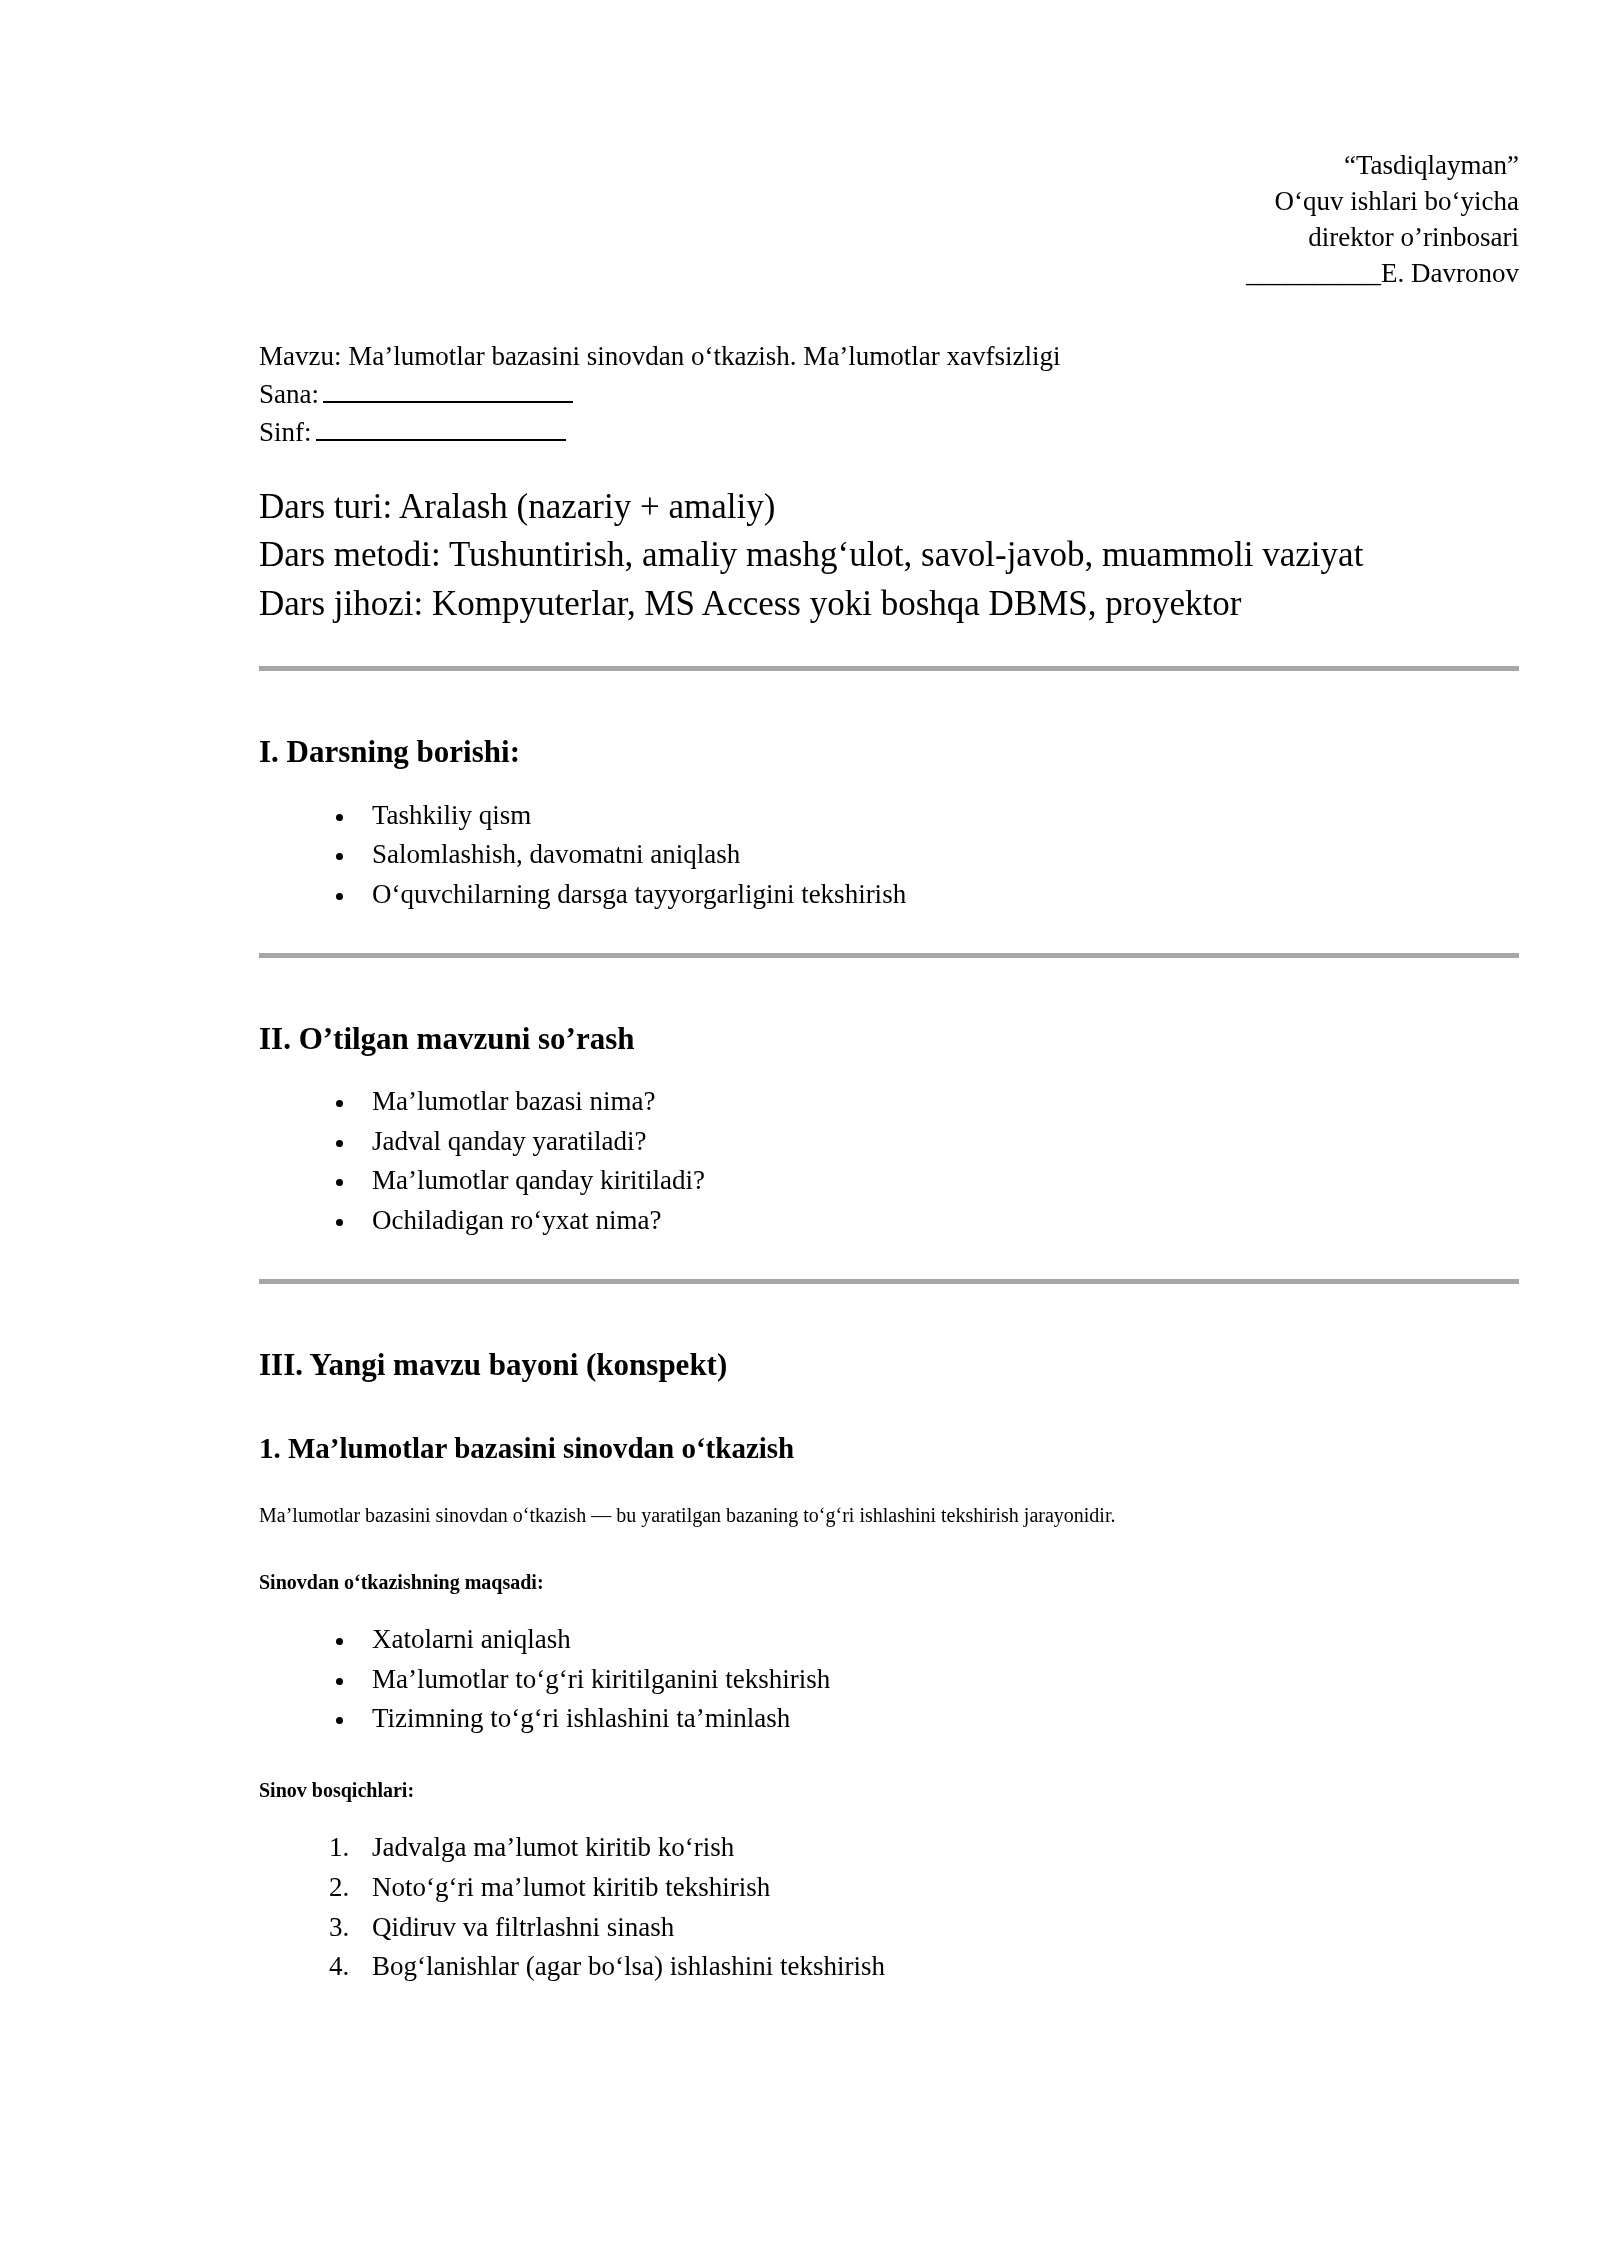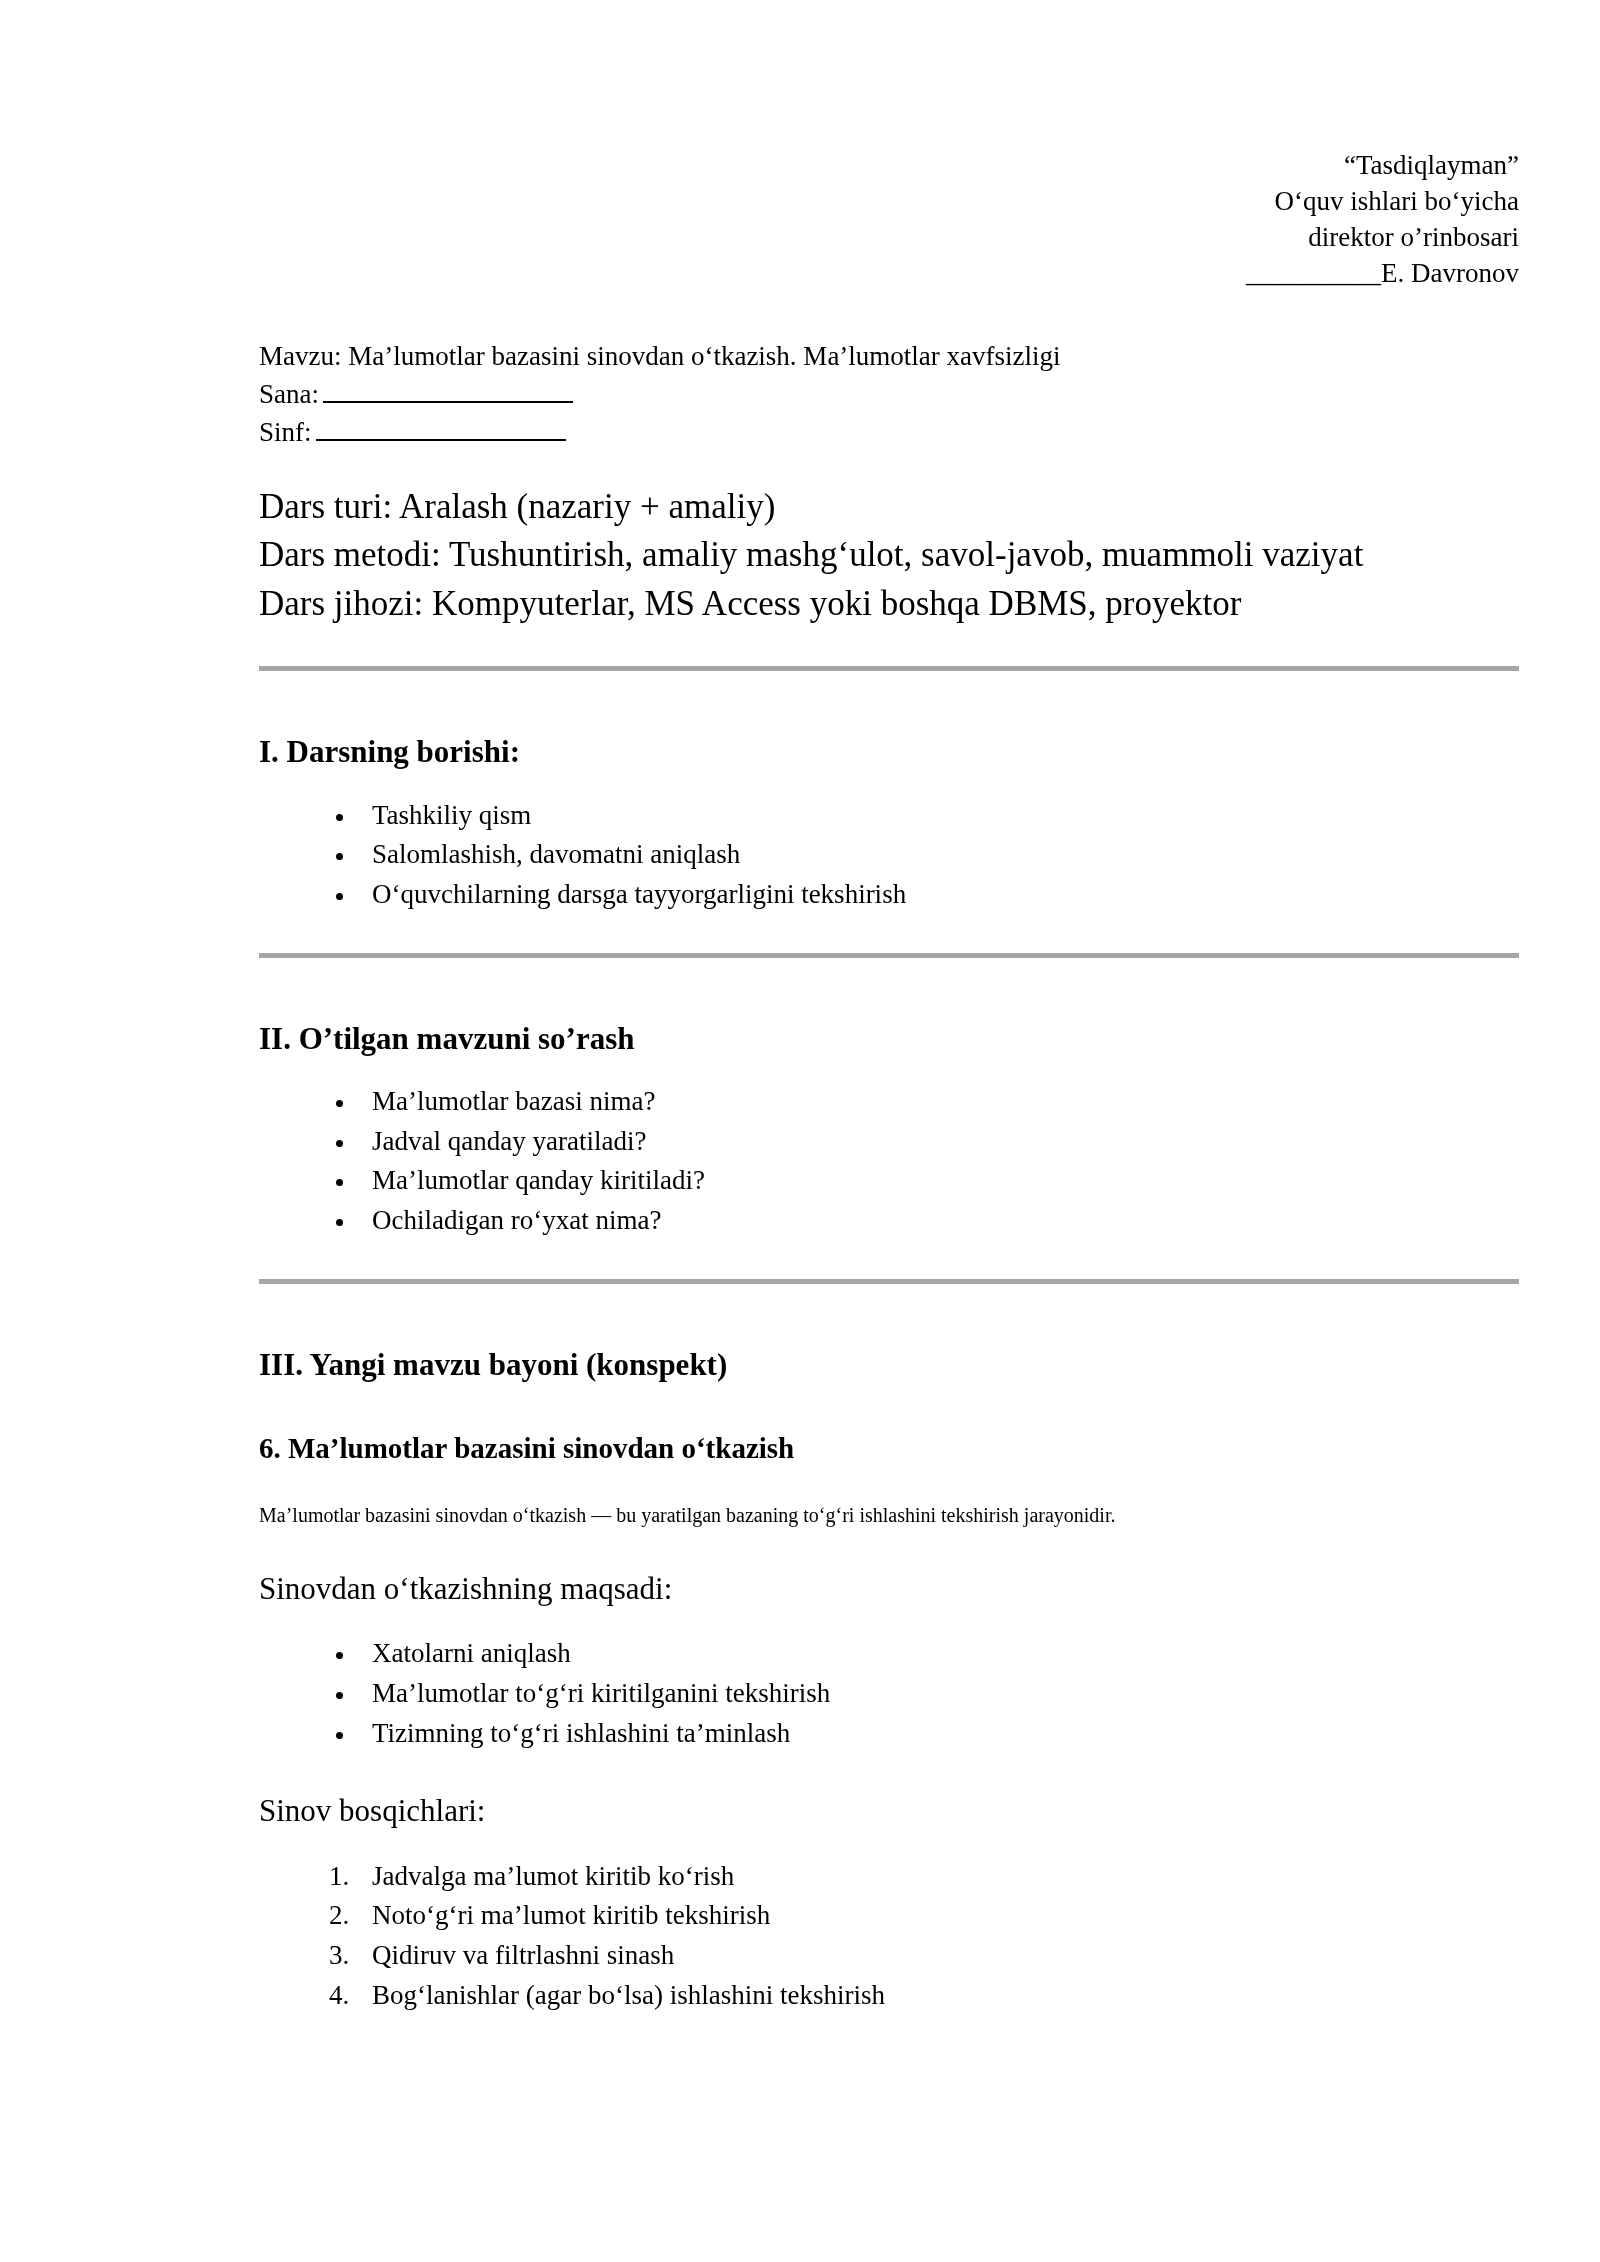--- a/index.html
+++ b/index.html
@@ -90,22 +90,22 @@
     margin: 48px 0 0 0;
     line-height: 1.2;
   }
   p.para {
     font-size: 20px;
     line-height: 1.36;
     margin: 36px 0 0 0;
     text-align: left;
   }
   p.lead-label {
-    font-size: 31px;
-    font-weight: normal;
+    font-size: 20px;
+    font-weight: bold;
     margin: 40px 0 0 0;
     line-height: 1.3;
   }
 
   
   ul.doc-list, ol.doc-list {
     margin: 26px 0 0 0;
     padding-left: 97px;
     font-size: 27px;
     line-height: 1.36;
@@ -176,21 +176,21 @@
       <li>Ma’lumotlar bazasi nima?</li>
       <li>Jadval qanday yaratiladi?</li>
       <li>Ma’lumotlar qanday kiritiladi?</li>
       <li>Ochiladigan ro‘yxat nima?</li>
     </ul>
 
     <hr class="sep">
 
     <h2 class="section-title">III. Yangi mavzu bayoni (konspekt)</h2>
 
-    <h3 class="sub-title">6. Ma’lumotlar bazasini sinovdan o‘tkazish</h3>
+    <h3 class="sub-title">1. Ma’lumotlar bazasini sinovdan o‘tkazish</h3>
 
     <p class="para">Ma’lumotlar bazasini sinovdan o‘tkazish — bu yaratilgan bazaning to‘g‘ri ishlashini tekshirish jarayonidir.</p>
 
     <p class="lead-label">Sinovdan o‘tkazishning maqsadi:</p>
     <ul class="doc-list">
       <li>Xatolarni aniqlash</li>
       <li>Ma’lumotlar to‘g‘ri kiritilganini tekshirish</li>
       <li>Tizimning to‘g‘ri ishlashini ta’minlash</li>
     </ul>
 

